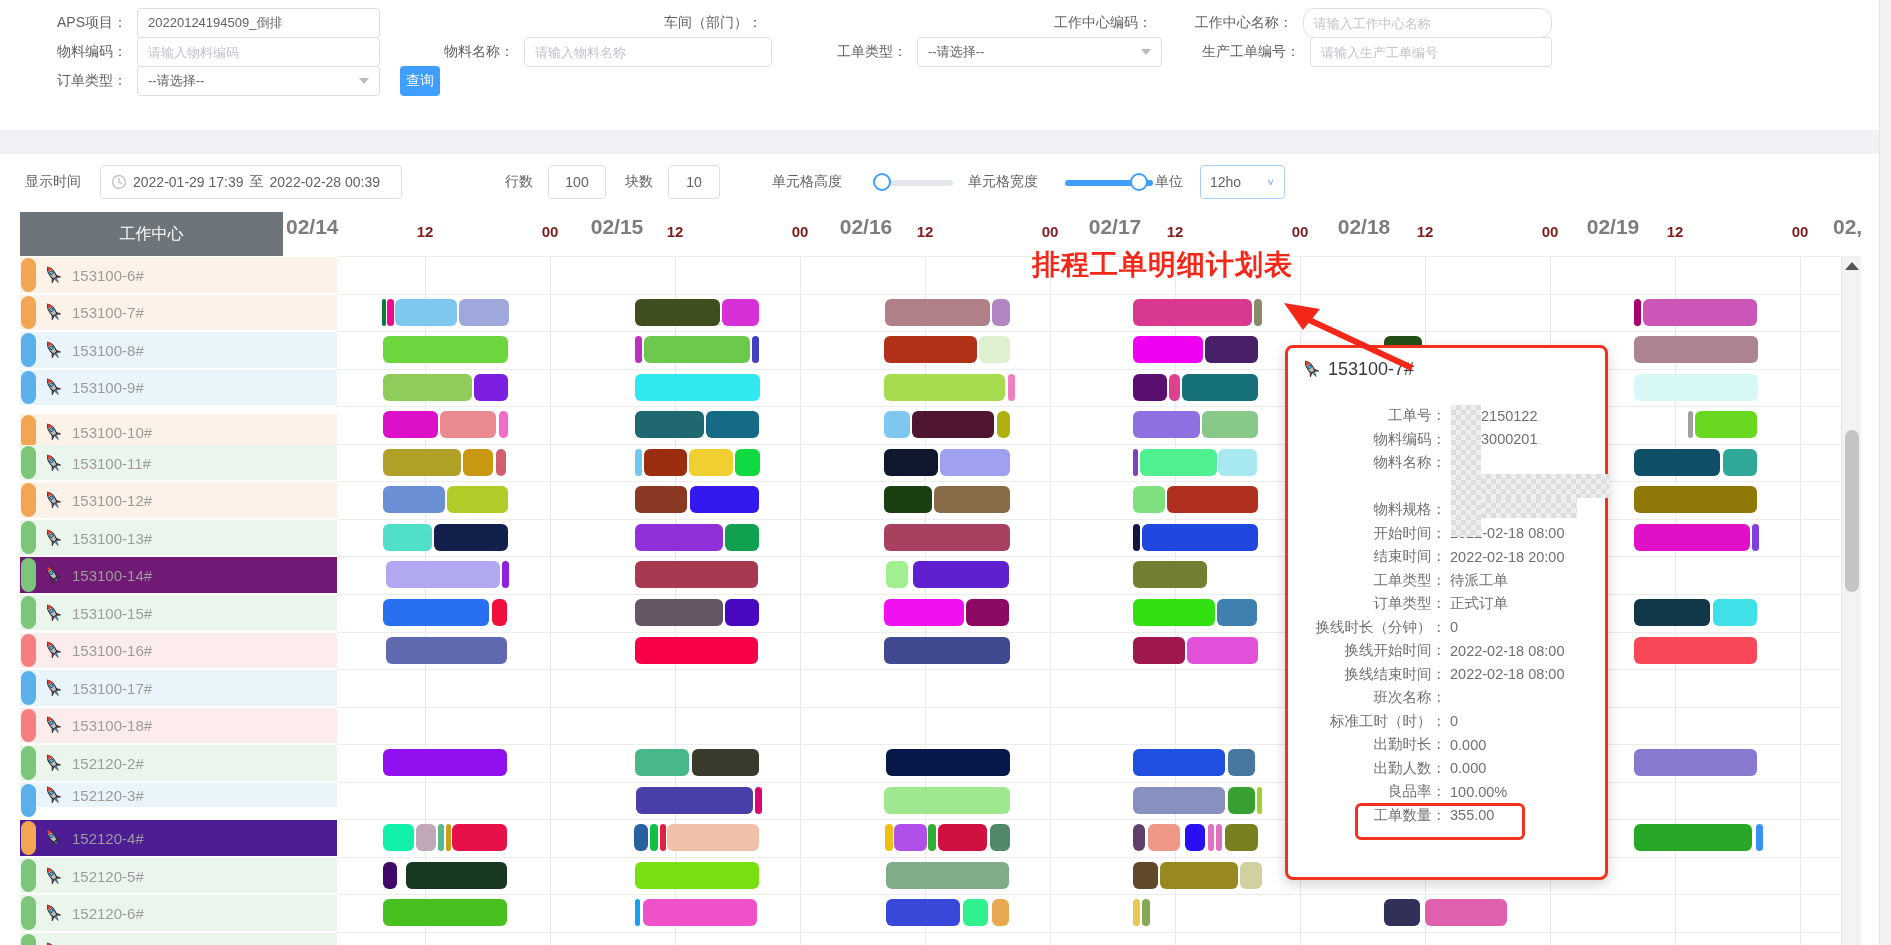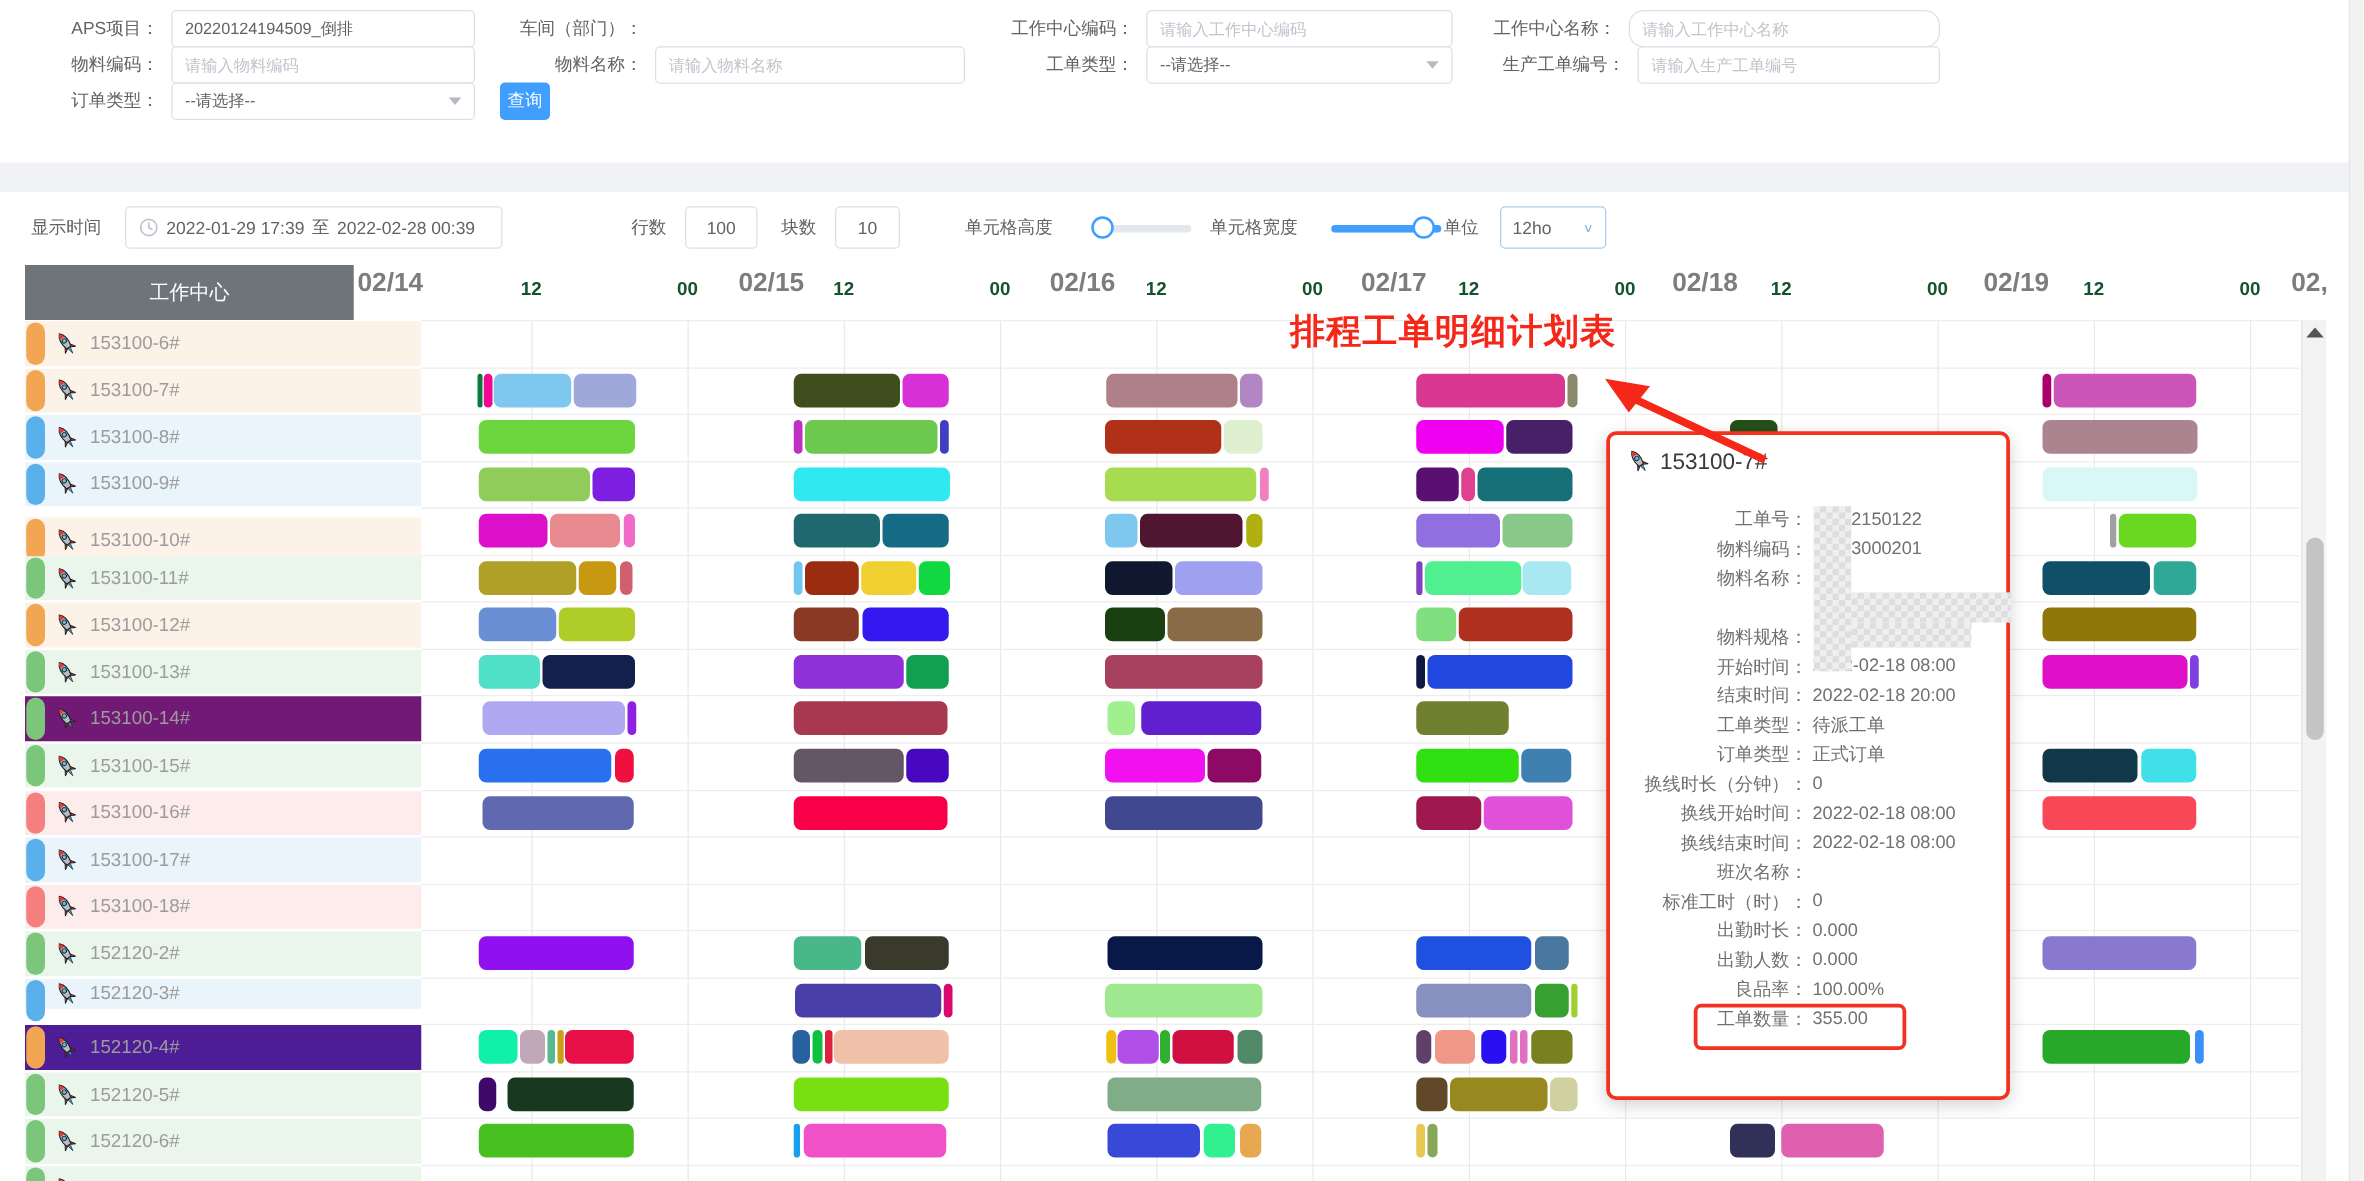--- a/index.html
+++ b/index.html
@@ -1,20 +1,20 @@
 <!DOCTYPE html>
 <html><head>
 <meta charset="utf-8">
 <style>
   * { margin:0; padding:0; box-sizing:border-box; }
   html,body { width:1891px; height:945px; overflow:hidden; background:#fff;
     font-family:"Liberation Sans","DejaVu Sans",sans-serif; }
   
   #filter-form { position:absolute; left:0; top:0; width:1891px; height:130px; background:#fff; }
-  .fgroup { position:absolute; height:30px; display:flex; align-items:center; }
+  .fgroup { position:absolute; height:30px; display:flex; align-items:center;justify-content:flex-end; }
   .flabel { display:inline-block; text-align:right; font-size:14px; color:#606266; padding-right:10px; }
   .finput { height:30px; border:1px solid #dcdfe6; border-radius:4px; font-size:13px; color:#606266;
     padding:0 10px; outline:none; background:#fff; width:100%;
     font-family:"Liberation Sans","DejaVu Sans",sans-serif; }
   .finput::placeholder { color:#c0c4cc; }
   .fselect { height:30px; border:1px solid #dcdfe6; border-radius:4px; background:#fff; display:flex;
     align-items:center; justify-content:space-between; padding:0 10px; font-size:13px; color:#606266; width:100%; }
   .chev-down { width:0; height:0; border-left:5px solid transparent; border-right:5px solid transparent;
     border-top:6px solid #b4b9c2; }
   #search-btn { position:absolute; left:400px; top:66px; width:40px; height:30px; background:#409EFF;
@@ -28,21 +28,21 @@
     background:#fff; display:flex; align-items:center; font-size:14px; color:#606266; }
   .slider-track { position:absolute; top:26px; height:6px; border-radius:3px; background:#e4e7ed; }
   .slider-fill { position:absolute; left:0; top:0; height:6px; border-radius:3px; background:#409EFF; }
   .slider-handle { position:absolute; top:-7px; width:18px; height:18px; border-radius:50%;
     background:#fff; border:2px solid #409EFF; }
   
   #gantt { position:absolute; left:0; top:211px; width:1862px; height:734px; }
   #corner-box { position:absolute; left:20px; top:1px; width:263px; height:44px; background:#6d757b;
     color:#fff; font-size:16px; display:flex; align-items:center; justify-content:center; z-index:3; }
   .day-label { position:absolute; top:4px; font-size:21px; font-weight:bold; color:#7d7d7d; white-space:nowrap; }
-  .tick-label { position:absolute; top:12px; font-size:15px; font-weight:bold; color:#14532d; transform:translateX(-50%); }
+  .tick-label { position:absolute; top:12px; font-size:15px; font-weight:bold; color:#7f1d1d; transform:translateX(-50%); }
   #chart-clip { position:absolute; left:0; top:45px; width:1840px; height:689px; overflow:hidden; }
   .vline { position:absolute; top:0; width:1px; height:689px; background:#e9e9e9; }
   .hline { position:absolute; left:337px; height:1px; background:#ededed; }
   .srow { position:absolute; left:20px; width:317px; }
   .srow-tab { position:absolute; left:1px; top:1px; width:15px; border-radius:8px; }
   .srow-label { position:absolute; left:52px; top:50%; transform:translateY(-50%); font-size:15px; color:#9c9c9c; }
   .srow-icon { position:absolute; left:22px; top:50%; transform:translateY(-50%); width:22px; height:22px; }
   .bar { position:absolute; height:27px; border-radius:6px; z-index:1; }
   
   #chart-scrollbar { position:absolute; left:1841px; top:45px; width:20px; height:689px; background:#f3f3f3;
@@ -101,21 +101,20 @@
 <div id="filter-form">
   <div class="fgroup" style="left:10px;top:8px;width:370px">
     <span class="flabel" style="width:127px">APS项目：</span>
     <input class="finput" style="width: 243px;" value="20220124194509_倒排">
   </div>
   <div class="fgroup" style="left:390px;top:8px;width:382px">
     <span class="flabel" style="width:134px">车间（部门）：</span>
   </div>
   <div class="fgroup" style="left:790px;top:8px;width:372px">
     <span class="flabel" style="width:127px">工作中心编码：</span>
-    <input class="finput" style="width: 245px;" placeholder="请输入工作中心编码">
   </div>
   <div class="fgroup" style="left:1183px;top:8px;width:369px">
     <span class="flabel" style="width:127px">工作中心名称：</span>
     <input class="finput" style="width: 264px; border-radius: 12px;" placeholder="请输入工作中心名称">
   </div>
 
   <div class="fgroup" style="left:10px;top:37px;width:370px">
     <span class="flabel" style="width:127px">物料编码：</span>
     <input class="finput" style="width: 243px;" placeholder="请输入物料编码">
   </div>

